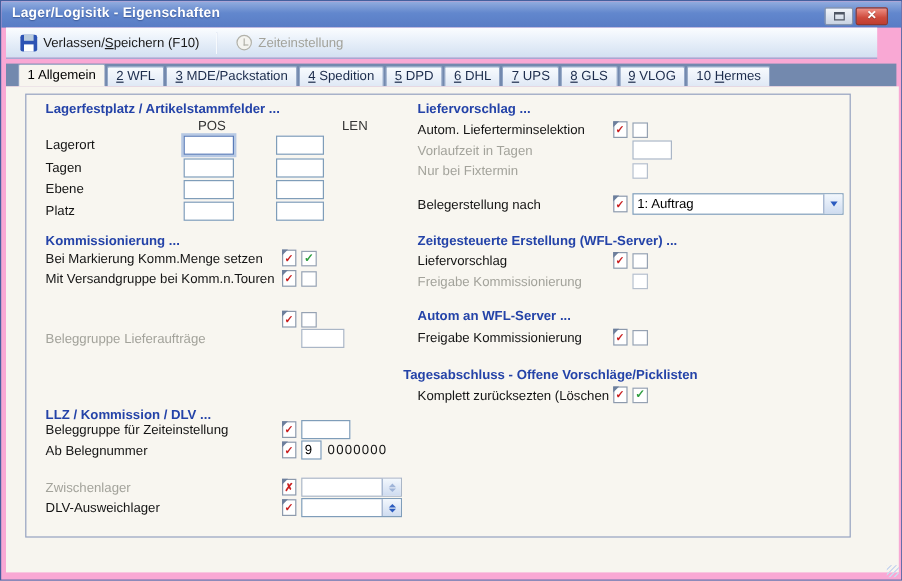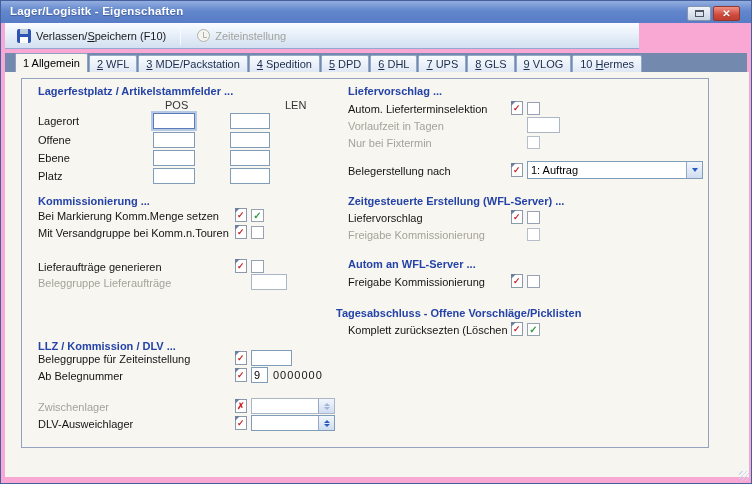--- a/index.html
+++ b/index.html
@@ -20,21 +20,21 @@
   .win-btn {
     position:absolute; top:5px; height:15px; border-radius:2px;
     border:1px solid #8795ad; display:flex; align-items:center; justify-content:center;
   }
   .btn-max { left:686px; width:24px; background:linear-gradient(#f2f5fa,#c9d3e2); }
   .btn-max .sq { width:9px; height:7px; border:1px solid #4d5563; border-top:2px solid #4d5563; background:transparent; }
   .btn-close { left:712px; width:27px; background:linear-gradient(#ef9186,#ce4a3c 60%,#c03e31); border-color:#93362c; }
   .btn-close span { color:#fff; font-size:10px; font-weight:bold; line-height:13px; text-shadow:0 1px 0 rgba(0,0,0,.3); }
   
   .toolbar {
-    position:absolute; left:4px; top:22px; width:634px; height:26px;
+    position:absolute; left:4px; top:22px; width:726px; height:26px;
     background:linear-gradient(#fbfdff,#e4edf8 55%,#d3e0f1);
     border-bottom:1px solid #93a9d2; display:flex; align-items:center;
   }
   .tb-btn { display:flex; align-items:center; gap:5px; height:22px; padding:0 6px; margin-left:6px; border-radius:2px; }
   .tb-label { font-size:11px; color:#1a1a1a; }
   .tb-label .hot, .hotu { text-decoration:underline; }
   .tb-sep { width:1px; height:18px; background:#b3c2da; border-right:1px solid #f7fafd; margin:0 4px 0 8px; }
   .tb-disabled .tb-label { color:#a3a39b; }
   
   .save-icon { position:relative; width:14px; height:14px; background:#2d53b4; border-radius:2px; }
@@ -148,21 +148,21 @@
     <div class="panel">
 
       <div class="h" style="left:16px; top:6px;">Lagerfestplatz / Artikelstammfelder ...</div>
       <div class="colh" style="left:143px; top:20px;">POS</div>
       <div class="colh" style="left:215px; top:20px;padding-left:48px;">LEN</div>
 
       <div class="lbl" style="left:16px; top:34px;">Lagerort</div>
       <input class="fld focus" style="left: 131px; top: 34px; width: 42px;" value="">
       <input class="fld" style="left: 208px; top: 34px; width: 40px;" value="">
 
-      <div class="lbl" style="left:16px; top:53px;">Offene</div>
+      <div class="lbl" style="left:16px; top:53px;">Tagen</div>
       <input class="fld" style="left: 131px; top: 53px; width: 42px;" value="">
       <input class="fld" style="left: 208px; top: 53px; width: 40px;" value="">
 
       <div class="lbl" style="left:16px; top:71px;">Ebene</div>
       <input class="fld" style="left: 131px; top: 71px; width: 42px;" value="">
       <input class="fld" style="left: 208px; top: 71px; width: 40px;" value="">
 
       <div class="lbl" style="left:16px; top:89px;">Platz</div>
       <input class="fld" style="left: 131px; top: 89px; width: 42px;" value="">
       <input class="fld" style="left: 208px; top: 89px; width: 40px;" value="">
@@ -178,21 +178,20 @@
         </span>
 
       <div class="lbl" style="left:16px; top:146px;">Mit Versandgruppe bei Komm.n.Touren</div>
       <span class="doc" style="left:213px; top:146px;">
           <b class="mark">✓</b>
         </span>
       <span class="cbx" style="left:229px; top:147px;">
           <span class="mark"></span>
         </span>
 
-      <div class="lbl" style="left:16px; top:180px;">Lieferaufträge generieren</div>
       <span class="doc" style="left:213px; top:180px;">
           <b class="mark">✓</b>
         </span>
       <span class="cbx" style="left:229px; top:181px;">
           <span class="mark"></span>
         </span>
 
       <div class="lbl dis" style="left:16px; top:196px;">Beleggruppe Lieferaufträge</div>
       <input class="fld dis" style="left: 229px; top: 195px; width: 36px;" value="">
 

